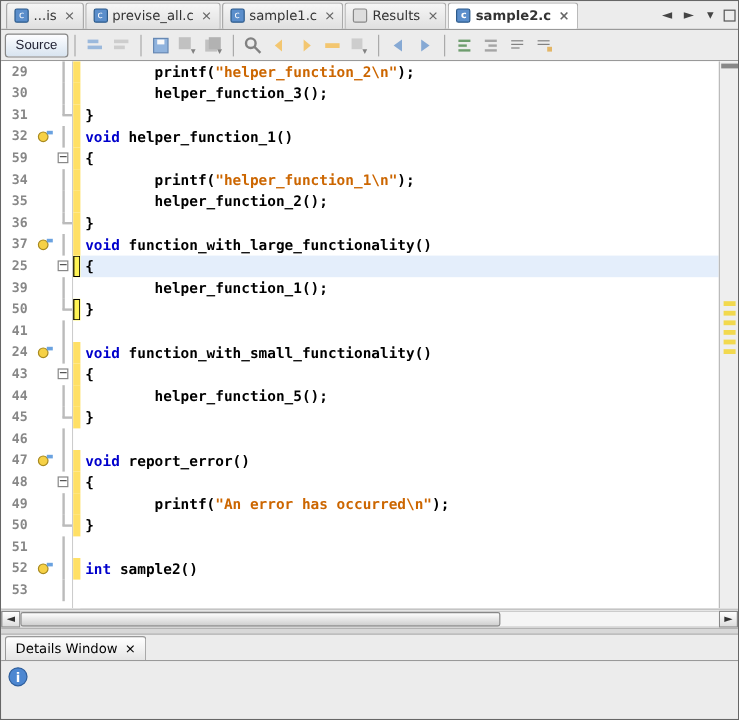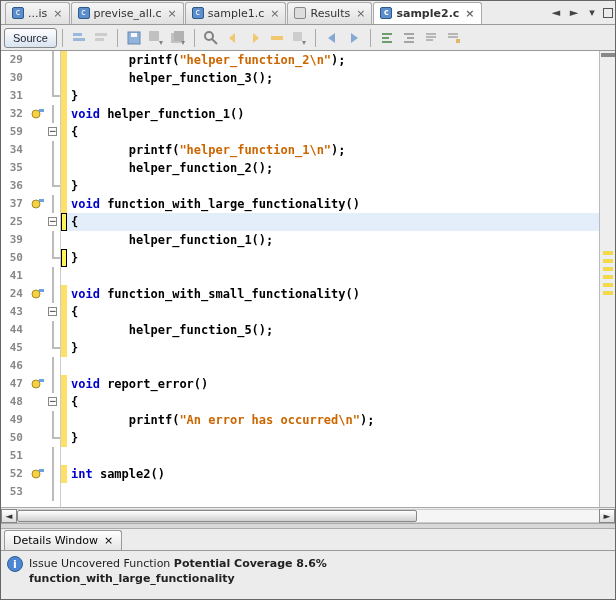--- a/index.html
+++ b/index.html
@@ -421,19 +421,15 @@
   <div class="hsplit"></div>
 
   <div class="details-tabrow">
     <div class="details-tab">
       <span>Details Window</span>
       <span class="close">×</span>
     </div>
   </div>
   <div class="details-body">
     <div class="iicon">i</div>
-    <div class="msg">
-      <span>Issue Uncovered Function </span><b>Potential Coverage 8.6%</b><br>
-      <b>function_with_large_functionality</b>
-    </div>
   </div>
 
 </div>
 
 </body></html>

